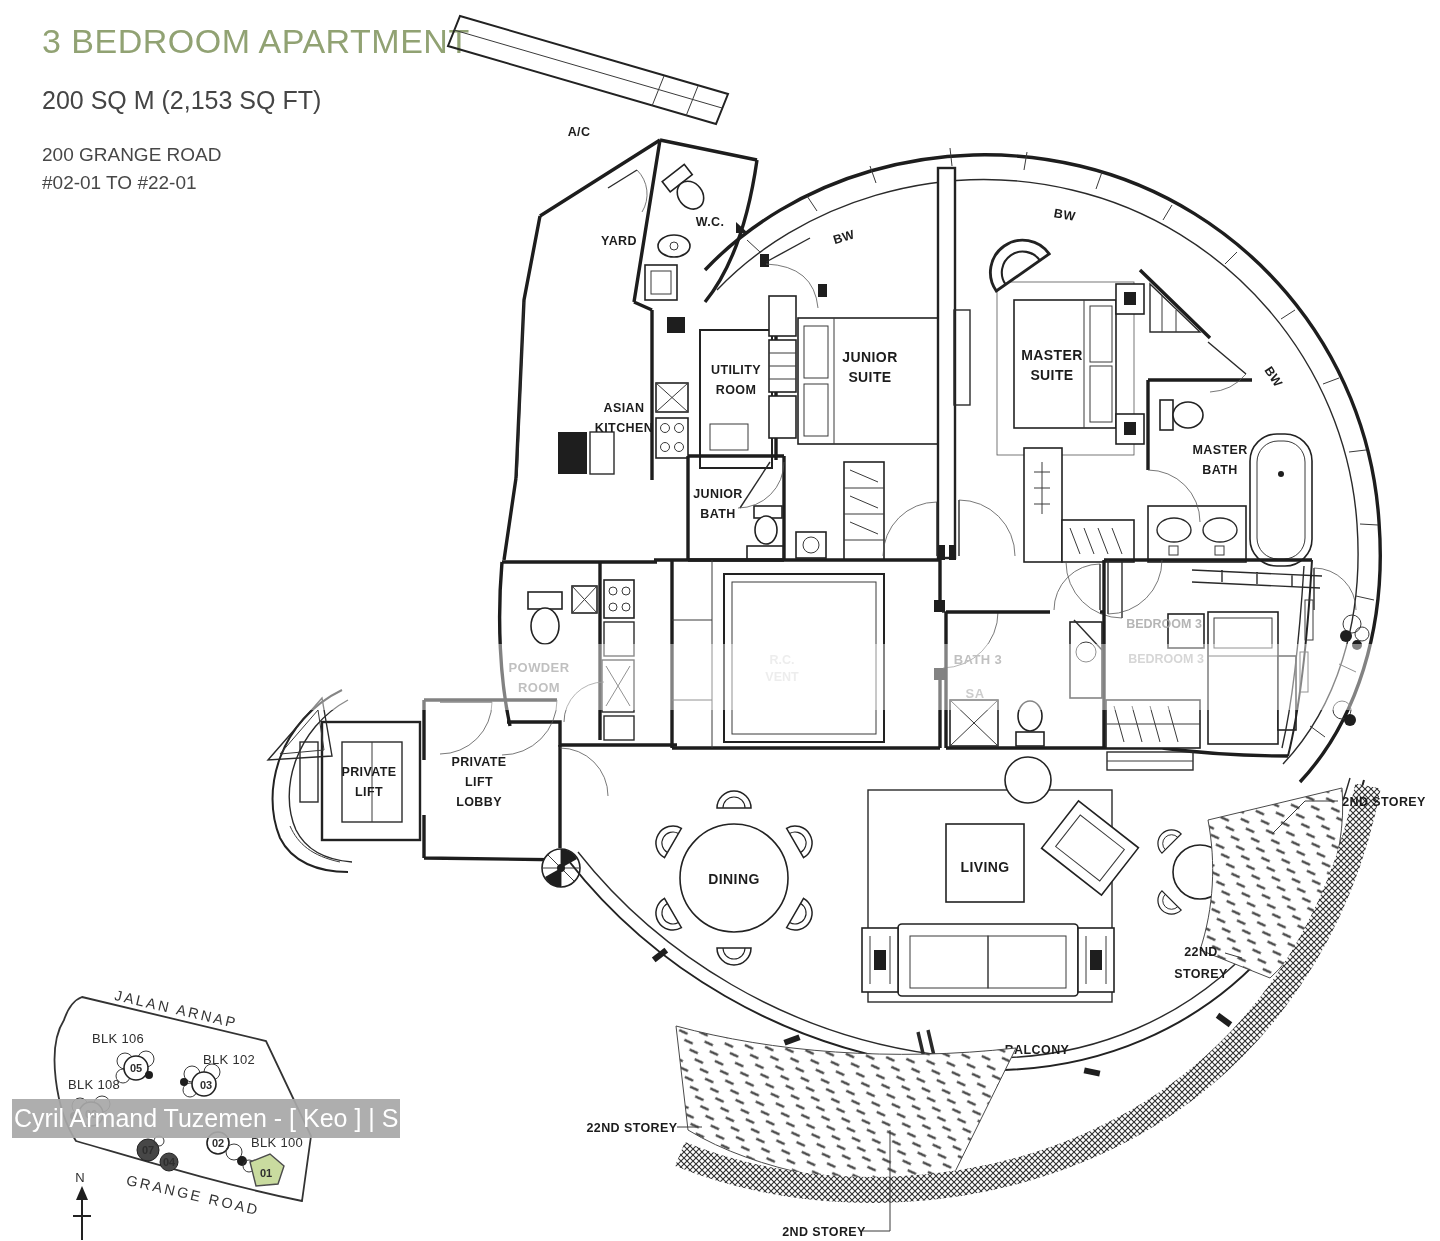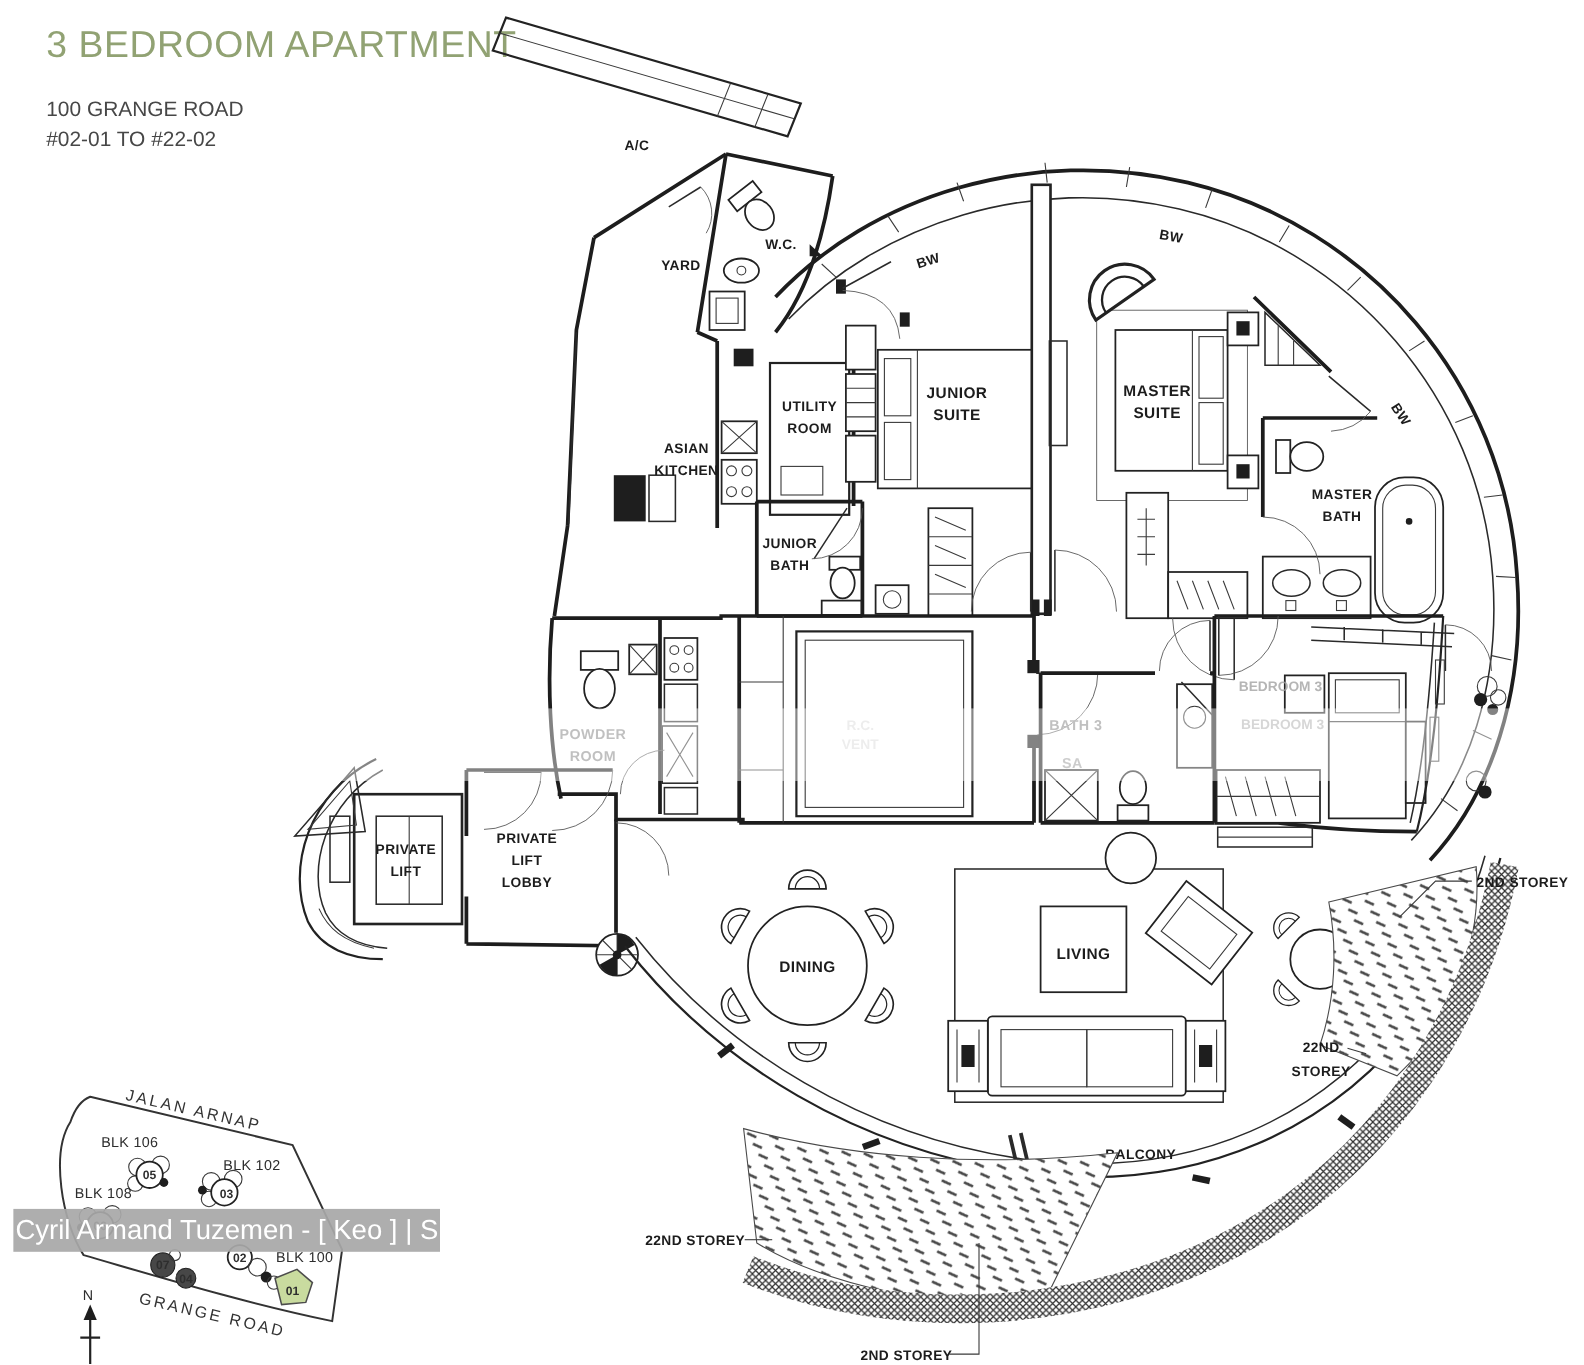--- a/index.html
+++ b/index.html
@@ -30,23 +30,24 @@
 </style>
 </head>
 <body>
 
 <div class="page">
 
   <div class="hdr">
     <div class="title">
       <div>3 BEDROOM APARTMENT</div>
     </div>
+    <div class="area">200 SQ M (2,153 SQ FT)</div>
     <div class="addr">
-      <div>100 GRANGE ROAD</div>
-      <div>#02-01 TO #22-02</div>
+      <div>200 GRANGE ROAD</div>
+      <div>#02-01 TO #22-01</div>
     </div>
   </div>
 
   <svg width="1440" height="1241" viewBox="0 0 1440 1241">
     <defs>
       <pattern id="hatchDash" width="17" height="11" patternUnits="userSpaceOnUse" patternTransform="rotate(-28)">
         <rect width="17" height="11" fill="#fff"></rect>
         <line x1="2" y1="5" x2="11" y2="5" stroke="#4a4a4a" stroke-width="2.4" transform="rotate(52 6 5)"></line>
       </pattern>
       <pattern id="hatchCross" width="6" height="6" patternUnits="userSpaceOnUse">

